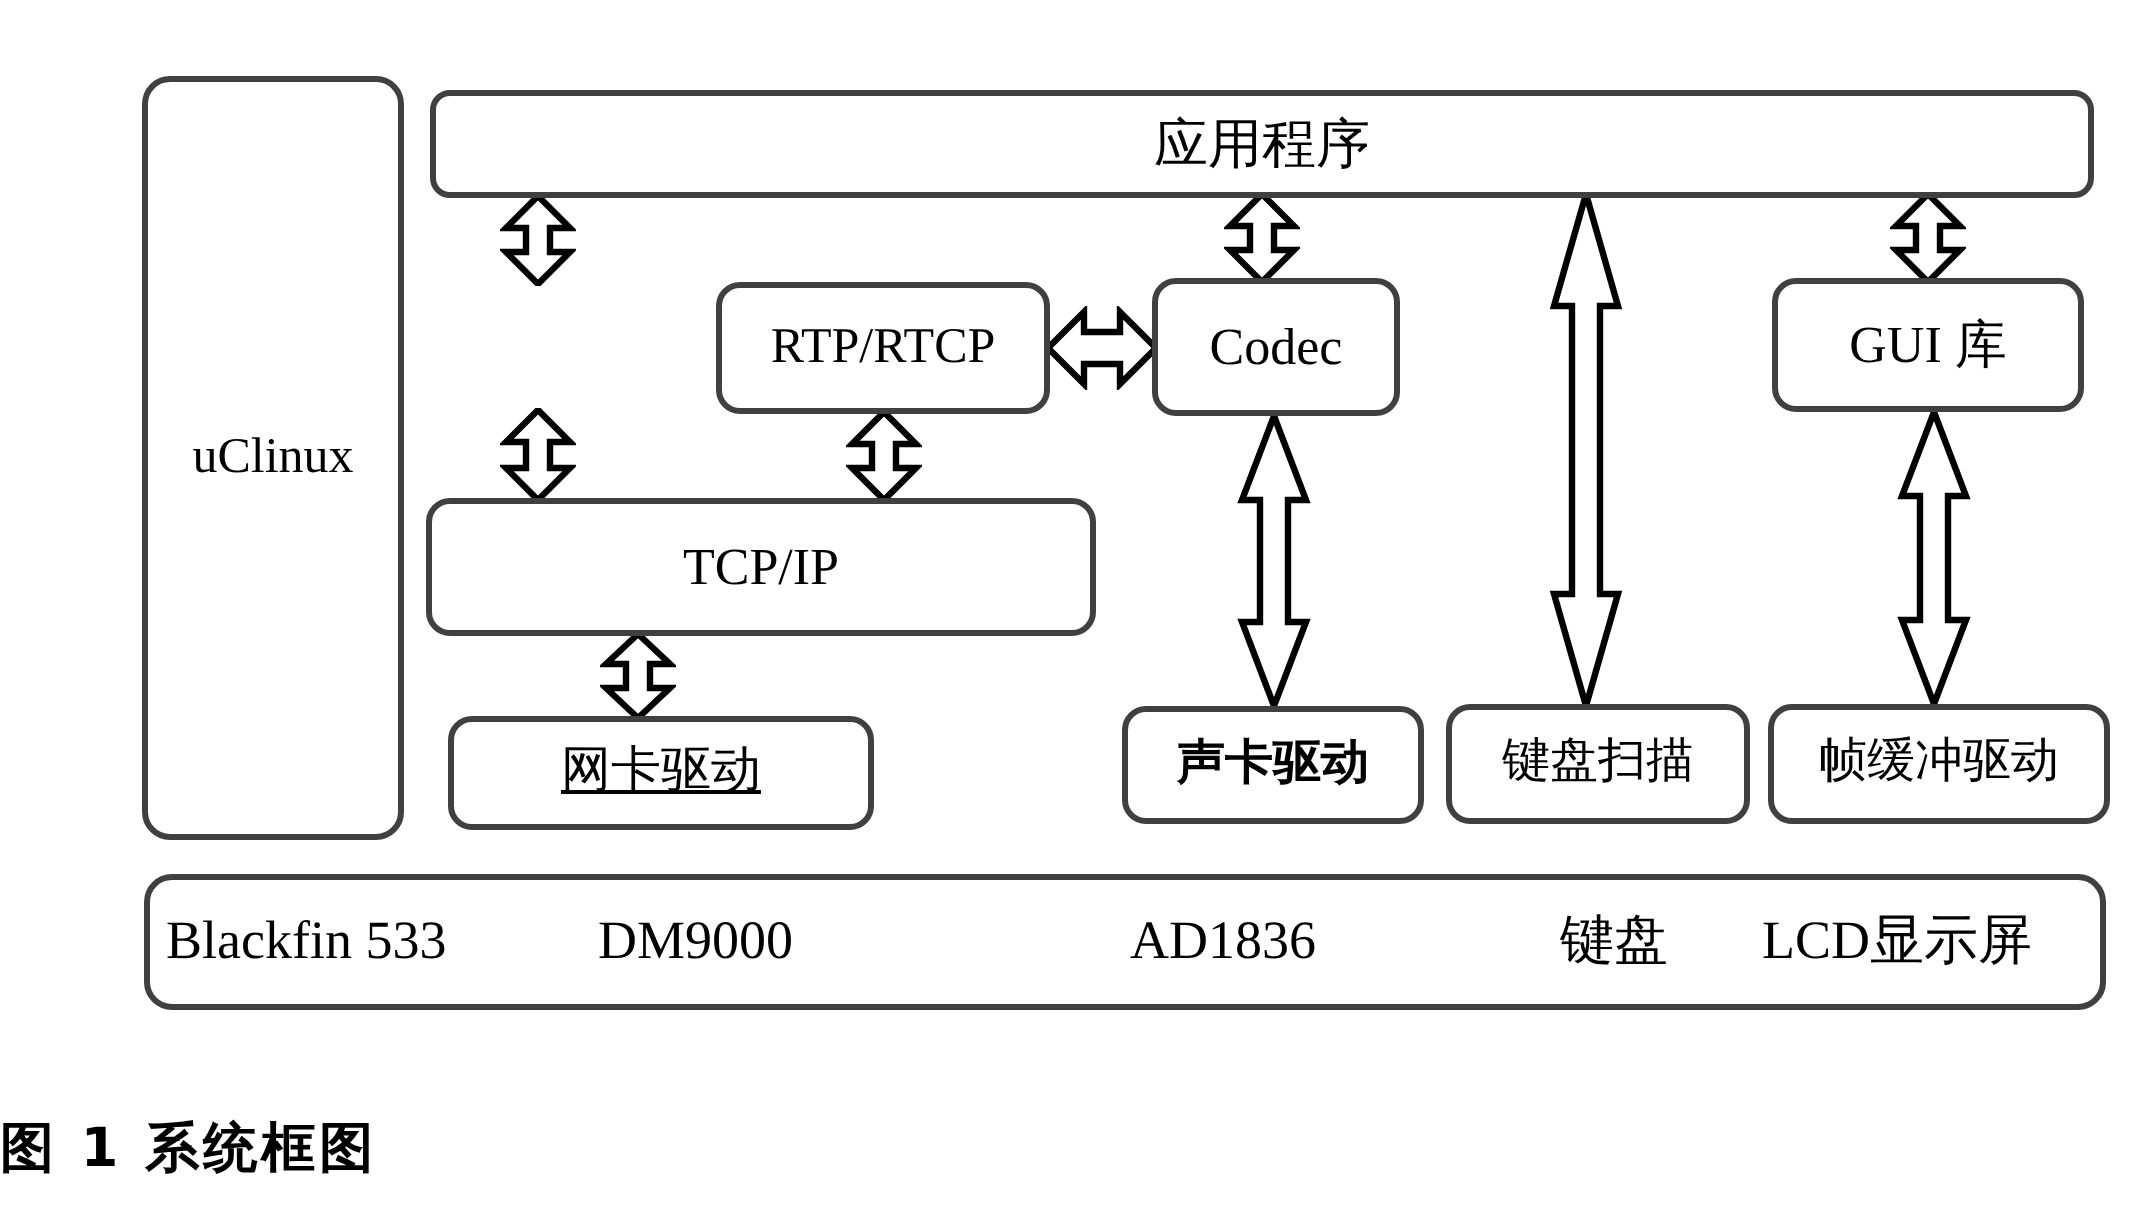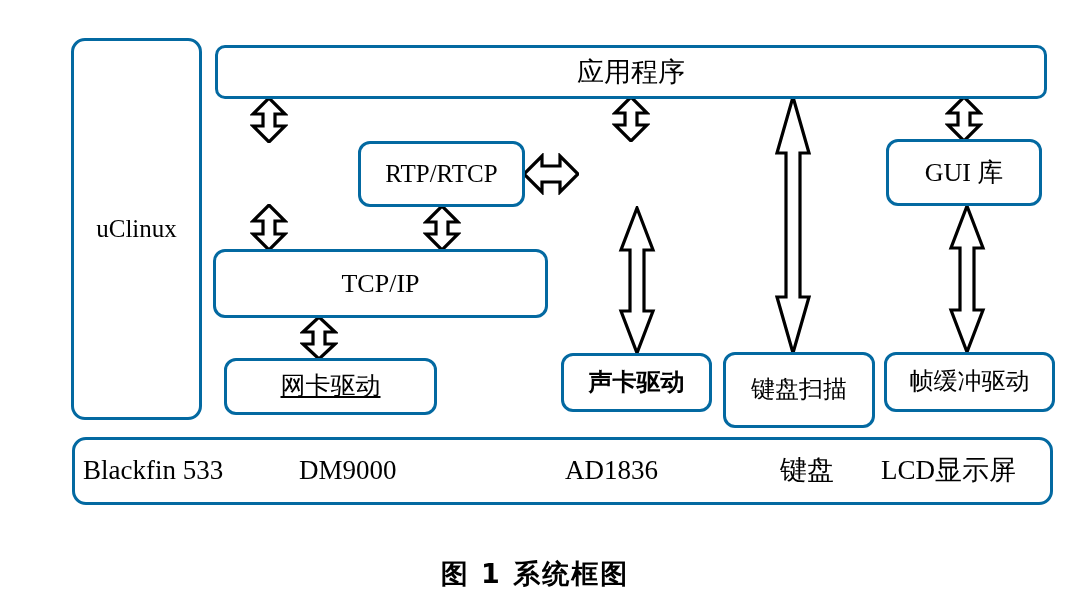--- a/index.html
+++ b/index.html
@@ -12,21 +12,21 @@
     width: 1070px;
     height: 609px;
     background: #ffffff;
     overflow: hidden;
     font-family: "Liberation Serif", "DejaVu Serif", serif;
     color: #000000;
   }
   .box {
     position: absolute;
     box-sizing: border-box;
-    border: 3px solid #0369a1;
+    border: 3px solid #404040;
     border-radius: 12px;
     background: #ffffff;
     display: flex;
     align-items: center;
     justify-content: center;
     text-align: center;
     line-height: 1.05;
     z-index: 3;
   }
   .box-label {
@@ -44,21 +44,21 @@
     border-radius: 10px;
     font-size: 27px;
   }
   #sipsdp-box { left: 212px; top: 141px; width: 133px; height: 66px; font-size: 25px; }
   #rtprtcp-box { left: 358px; top: 141px; width: 167px; height: 66px; font-size: 25px; }
   #codec-box { left: 576px; top: 139px; width: 124px; height: 69px; font-size: 26px; }
   #gui-box { left: 886px; top: 139px; width: 156px; height: 67px; font-size: 26px; }
   #tcpip-box { left: 213px; top: 249px; width: 335px; height: 69px; font-size: 26px; }
   #netdrv-box { left: 224px; top: 358px; width: 213px; height: 57px; font-size: 25px; text-decoration: underline; }
   #sounddrv-box { left: 561px; top: 353px; width: 151px; height: 59px; font-size: 24px; font-weight: bold; }
-  #keyscan-box { left: 723px; top: 352px; width: 152px; height: 76px; font-size: 24px; }
+  #keyscan-box { left: 723px; top: 352px; width: 152px; height: 60px; font-size: 24px; }
   #fbdrv-box { left: 884px; top: 352px; width: 171px; height: 60px; font-size: 24px; }
 
   #hw-box {
     left: 72px; top: 437px; width: 981px; height: 68px;
     border-radius: 14px;
     display: block;
     font-size: 27px;
     padding-left: 24px;
   }
   .hw-label {
@@ -76,21 +76,21 @@
   .arrow {
     position: absolute;
     z-index: 2;
   }
   .arrow svg { display: block; }
 
   
   #caption {
     position: absolute;
     left: 0; top: 556px; width: 1070px;
-    text-align: center;
+    text-align: left;
     font-family: "DejaVu Sans", "Liberation Sans", sans-serif;
     font-weight: bold;
     font-size: 27px;
     letter-spacing: 2px;
   }
 </style>
 </head>
 <body>
 
 <div id="canvas">
@@ -101,20 +101,23 @@
 
   <div class="box" id="app-box">
     <span class="box-label">应用程序</span>
   </div>
 
 
   <div class="box" id="rtprtcp-box">
     <span class="box-label">RTP/RTCP</span>
   </div>
 
+  <div class="box" id="codec-box">
+    <span class="box-label">Codec</span>
+  </div>
 
   <div class="box" id="gui-box">
     <span class="box-label">GUI 库</span>
   </div>
 
   <div class="box" id="tcpip-box">
     <span class="box-label">TCP/IP</span>
   </div>
 
   <div class="box" id="netdrv-box">

